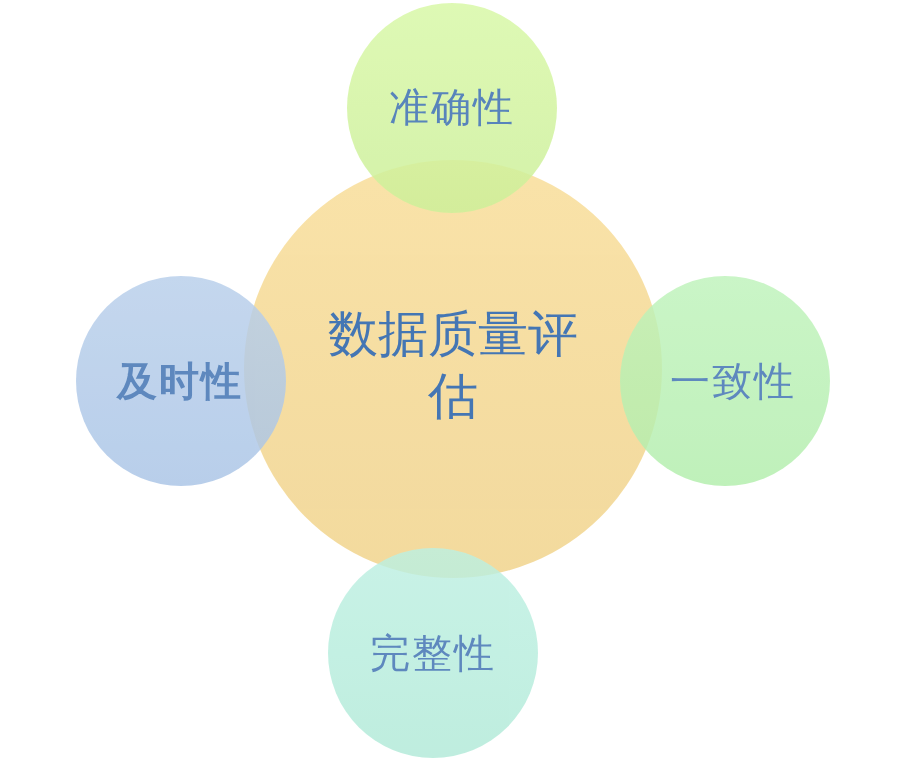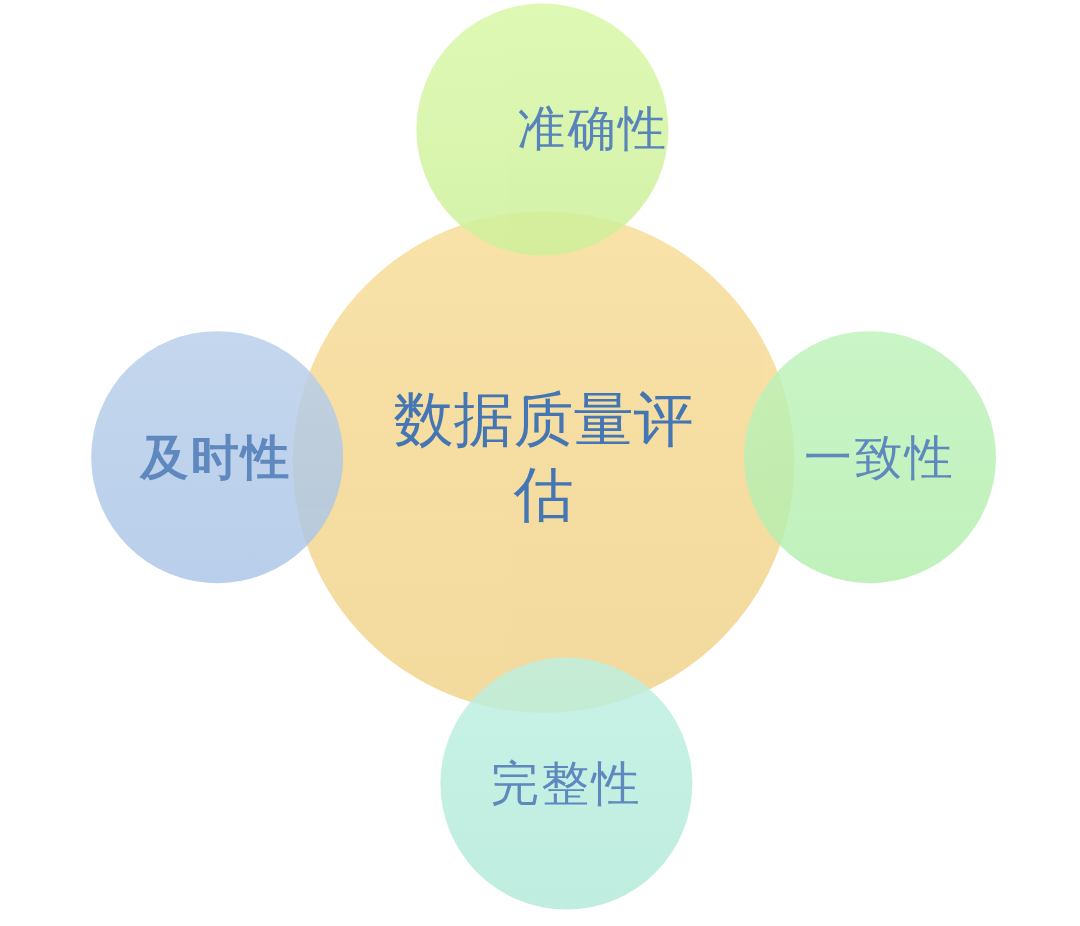--- a/index.html
+++ b/index.html
@@ -2,30 +2,30 @@
 <html><head>
 <meta charset="utf-8">
 <style>
   html, body { margin: 0; padding: 0; background: #ffffff; }
   body { width: 900px; height: 772px; position: relative; overflow: hidden;
          font-family: "DejaVu Sans", "Liberation Sans", sans-serif; }
   .circle { position: absolute; border-radius: 50%; display: flex;
             align-items: center; justify-content: center; text-align: center; }
   .label { color: #3b6fb0; position: relative; z-index: 10; }
   .small .label { font-size: 40px; letter-spacing: 2px; }
-  #c-center { left: 244px; top: 176px; width: 418px; height: 418px;
+  #c-center { left: 244px; top: 160px; width: 418px; height: 418px;
               background: linear-gradient(#f9e1a4, #f2d898); opacity: 0.95; z-index: 1; }
   #c-center .label { font-size: 50px; line-height: 62px; width: 280px; margin-top: -8px; }
   #c-top { left: 347px; top: 3px; width: 210px; height: 210px;
-           background: linear-gradient(#d9f8a8, #cdf09a); opacity: 0.85; z-index: 2; justify-content: flex-end; }
+           background: linear-gradient(#d9f8a8, #cdf09a); opacity: 0.85; z-index: 2; }
   #c-left { left: 76px; top: 276px; width: 210px; height: 210px;
             background: linear-gradient(#b8cfeb, #a9c4e6); opacity: 0.82; z-index: 2; font-weight: bold; }
   #c-right { left: 620px; top: 276px; width: 210px; height: 210px;
              background: linear-gradient(#bff3bb, #b2eeac); opacity: 0.82; z-index: 2; }
-  #c-bottom { left: 367px; top: 548px; width: 210px; height: 210px;
+  #c-bottom { left: 328px; top: 548px; width: 210px; height: 210px;
               background: linear-gradient(#bdf0e2, #b1ead8); opacity: 0.82; z-index: 2; }
   #c-top .label { margin-top: -2px; }
   #c-left .label { margin-left: -2px; }
   #c-right .label { margin-left: 16px; }
 </style>
 </head>
 <body>
 
 <div class="circle" id="c-center">
   <span class="label">数据质量评估</span>

